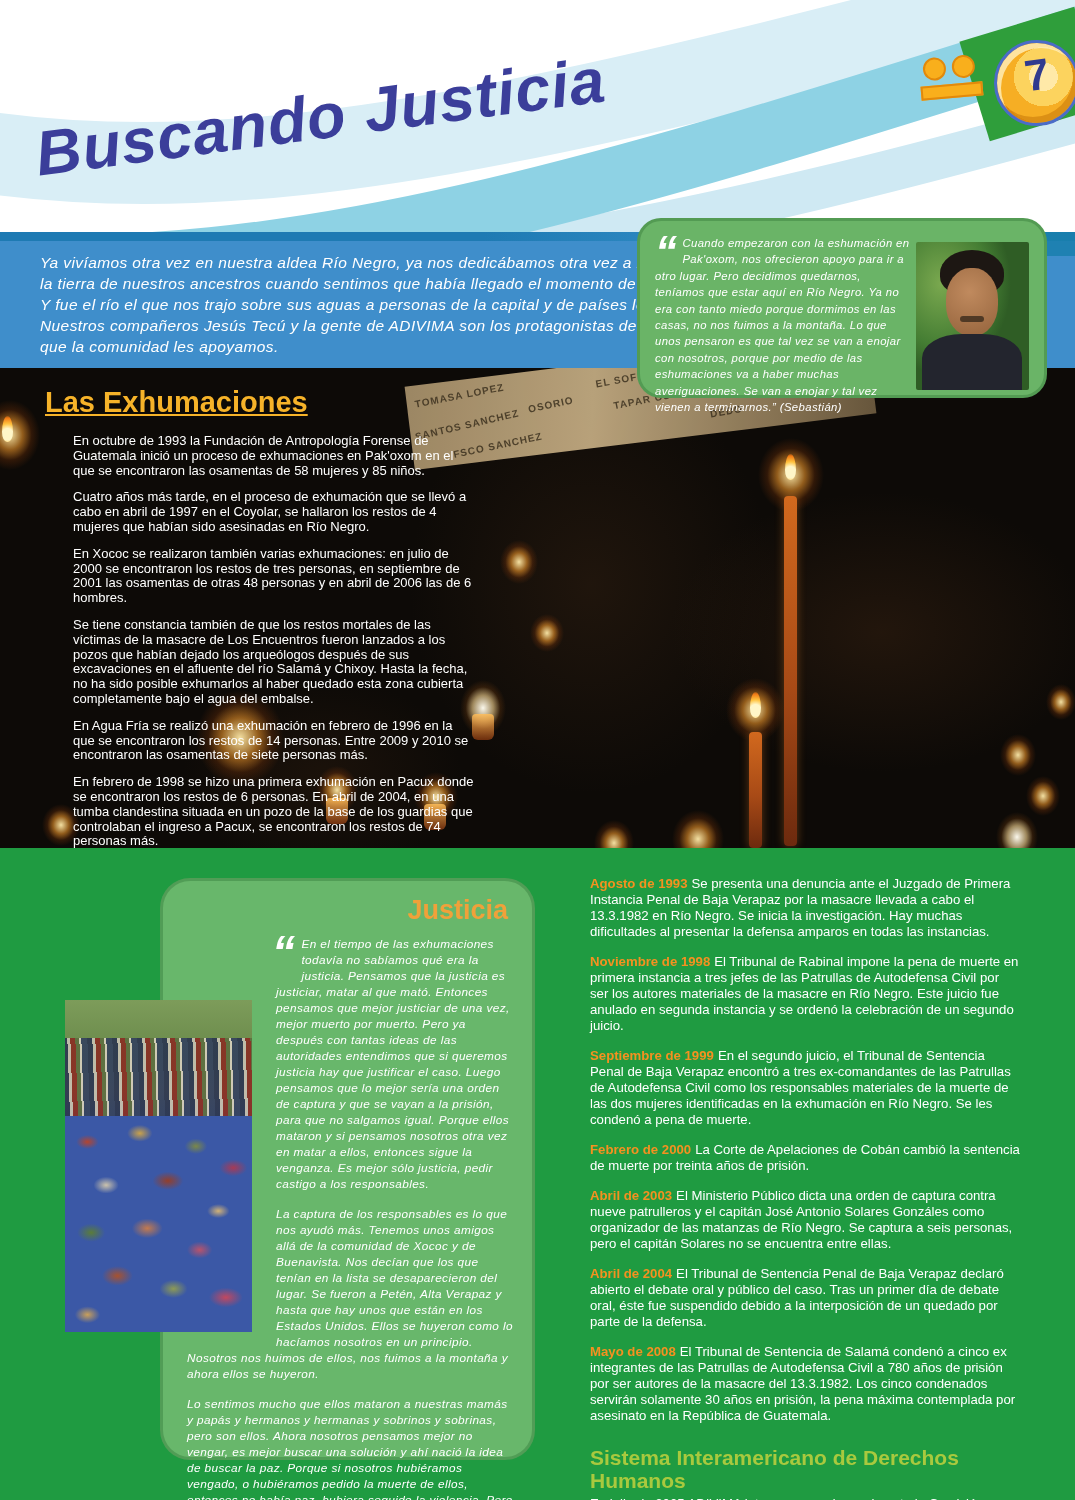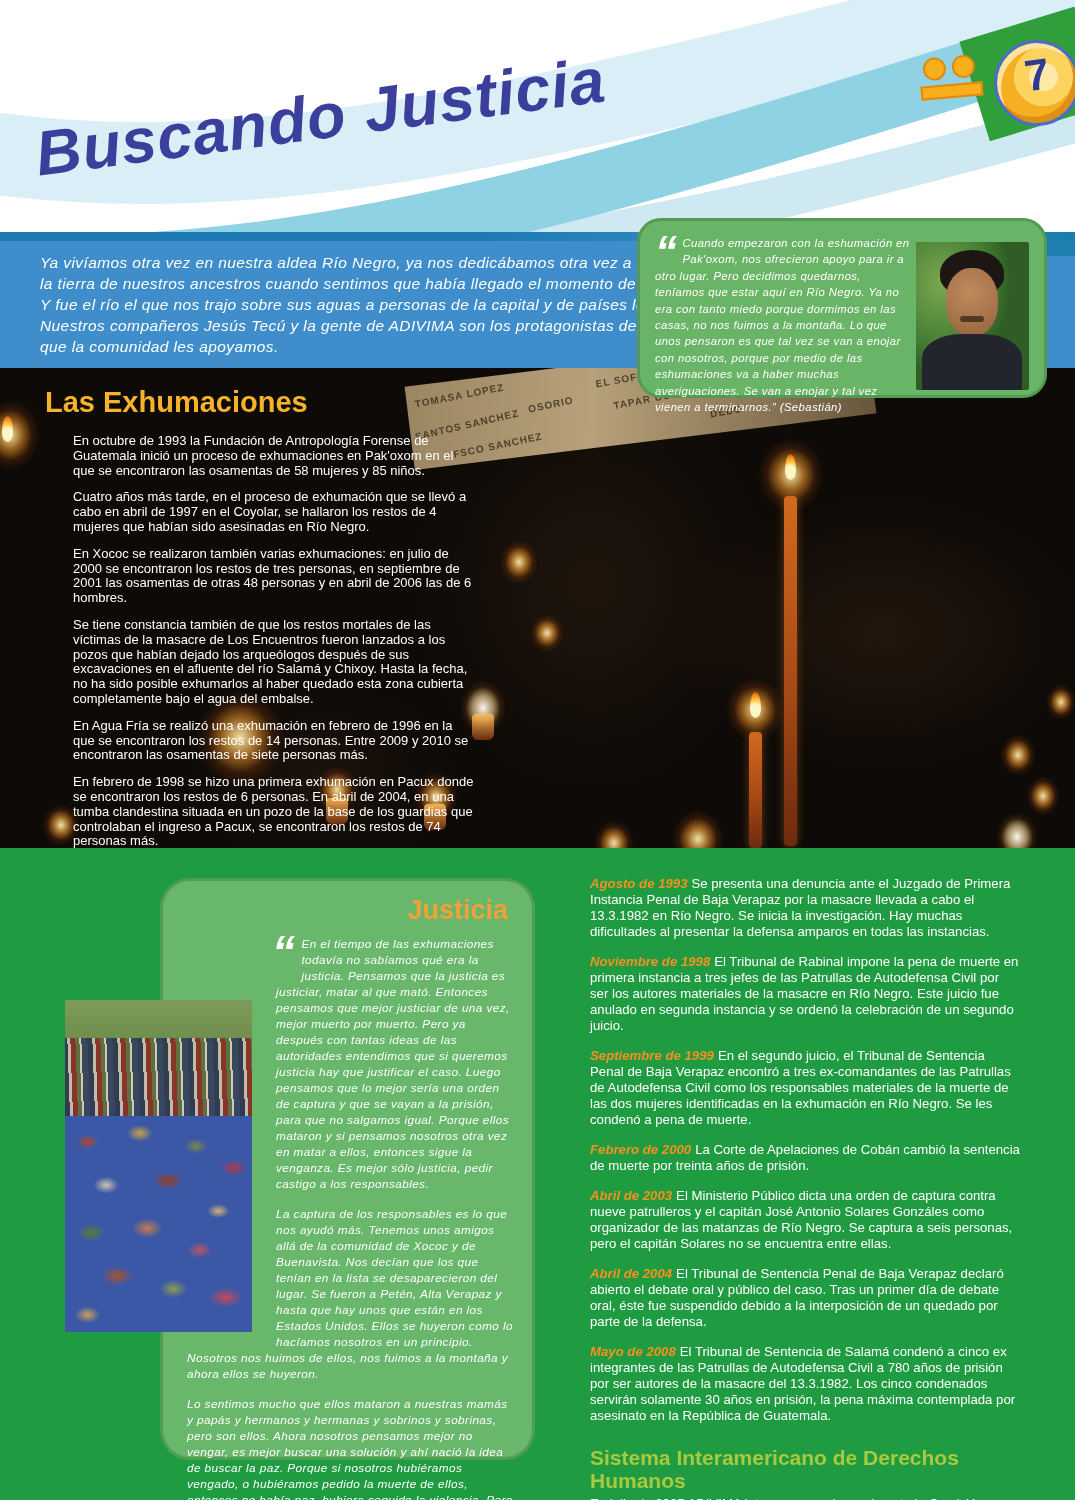--- a/index.html
+++ b/index.html
@@ -53,21 +53,21 @@
   .dark{position:absolute;left:0;top:368px;width:1075px;height:480px;overflow:hidden;
         background:
           radial-gradient(300px 200px at 82% 55%, rgba(74,44,22,.35), transparent 70%),
           radial-gradient(260px 300px at 55% 45%, rgba(80,50,26,.28), transparent 70%),
           radial-gradient(200px 140px at 30% 85%, rgba(60,36,18,.3), transparent 70%),
           #0d0a07;}
   .plaque{position:absolute;left:408px;top:-10px;width:465px;height:84px;transform:rotate(-7deg);
         background:linear-gradient(100deg,#a8916b,#c6ae84 40%,#8f7a58 80%,#6e5c40);
         opacity:.92;color:#3a2f1d;overflow:hidden;}
   .plaque span{position:absolute;font-size:10px;font-weight:bold;letter-spacing:1px;opacity:.8;}
-  .dark-heading{position:absolute;left:45px;top:18px;font-size:29px;font-weight:bold;color:#f6b329;z-index:3;}
+  .dark-heading{position:absolute;left:45px;top:18px;font-size:29px;font-weight:bold;color:#f6b329;z-index:3;text-decoration:underline;}
   .dark-cols{position:absolute;left:45px;top:66px;width:402px;z-index:3;margin-left:28px;}
   .dark-cols p{margin:0 0 12px 0;color:#ffffff;font-size:13px;line-height:14.8px;}
 
   
   .glow{position:absolute;border-radius:50%;
         background:radial-gradient(closest-side, rgba(255,235,170,.95), rgba(255,160,45,.55) 42%, rgba(190,80,12,.2) 72%, transparent);}
   .glow.white{background:radial-gradient(closest-side, rgba(255,252,240,.98), rgba(255,220,150,.6) 45%, rgba(170,90,20,.2) 75%, transparent);}
   .flame{position:absolute;width:11px;height:26px;border-radius:50% 50% 45% 45%/62% 62% 38% 38%;
         background:radial-gradient(circle at 50% 70%, #fff6c8 0 30%, #ffc23e 55%, #f07814 85%, rgba(200,60,0,0));}
   .taper{position:absolute;width:13px;border-radius:4px;
@@ -100,21 +100,21 @@
           radial-gradient(22px 14px at 44% 52%, #c47a4e, transparent 70%),
           radial-gradient(18px 12px at 72% 62%, #b9536b, transparent 70%),
           radial-gradient(22px 14px at 28% 74%, #a7522f, transparent 70%),
           radial-gradient(20px 13px at 58% 80%, #8d9a55, transparent 70%),
           radial-gradient(24px 14px at 86% 84%, #c3485f, transparent 70%),
           radial-gradient(18px 12px at 12% 92%, #caa05a, transparent 70%),
           #3b58a6;}
 
   .timeline{position:absolute;left:590px;top:28px;width:430px;}
   .tl-entry{margin:0 0 14px 0;font-size:13.2px;line-height:16px;color:#ffffff;}
-  .tl-date{font-weight:bold;color:#f59120;margin-right:4px;font-style:italic;}
+  .tl-date{font-weight:bold;color:#f59120;margin-right:4px;}
   .sidh-heading{margin:22px 0 4px 0;font-size:21px;font-weight:bold;color:#a9c93e;line-height:23px;}
   .sidh-text{font-size:13.2px;line-height:16px;color:#ffffff;margin:0;}
 </style>
 </head>
 <body>
 
 <div class="page">
 
   <div class="header">
     <svg class="waves" viewBox="0 0 1075 232" preserveAspectRatio="none">

